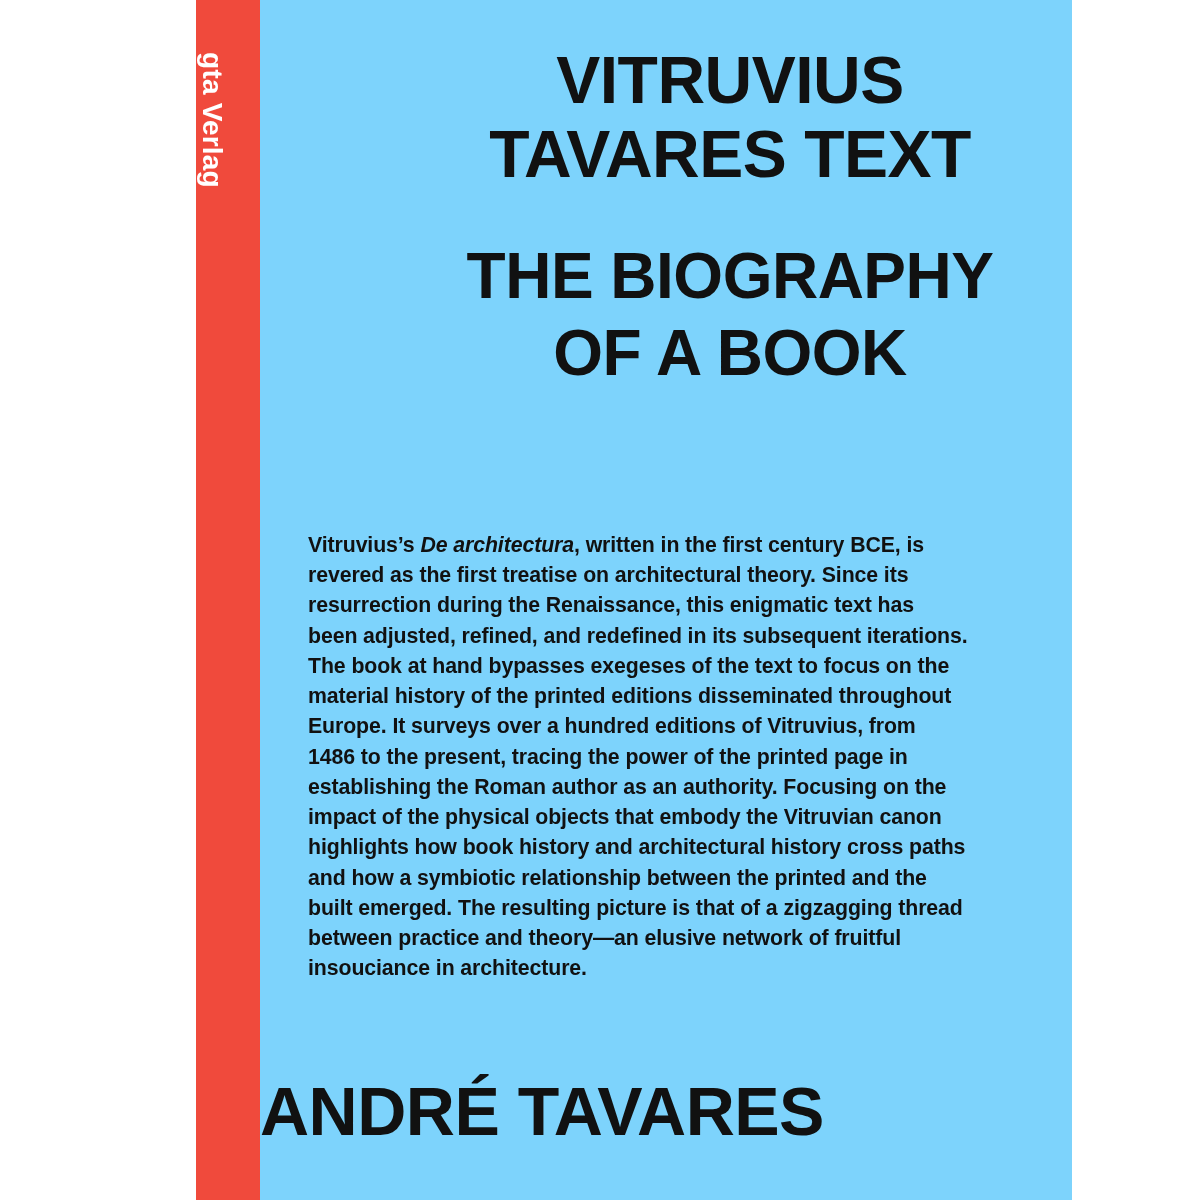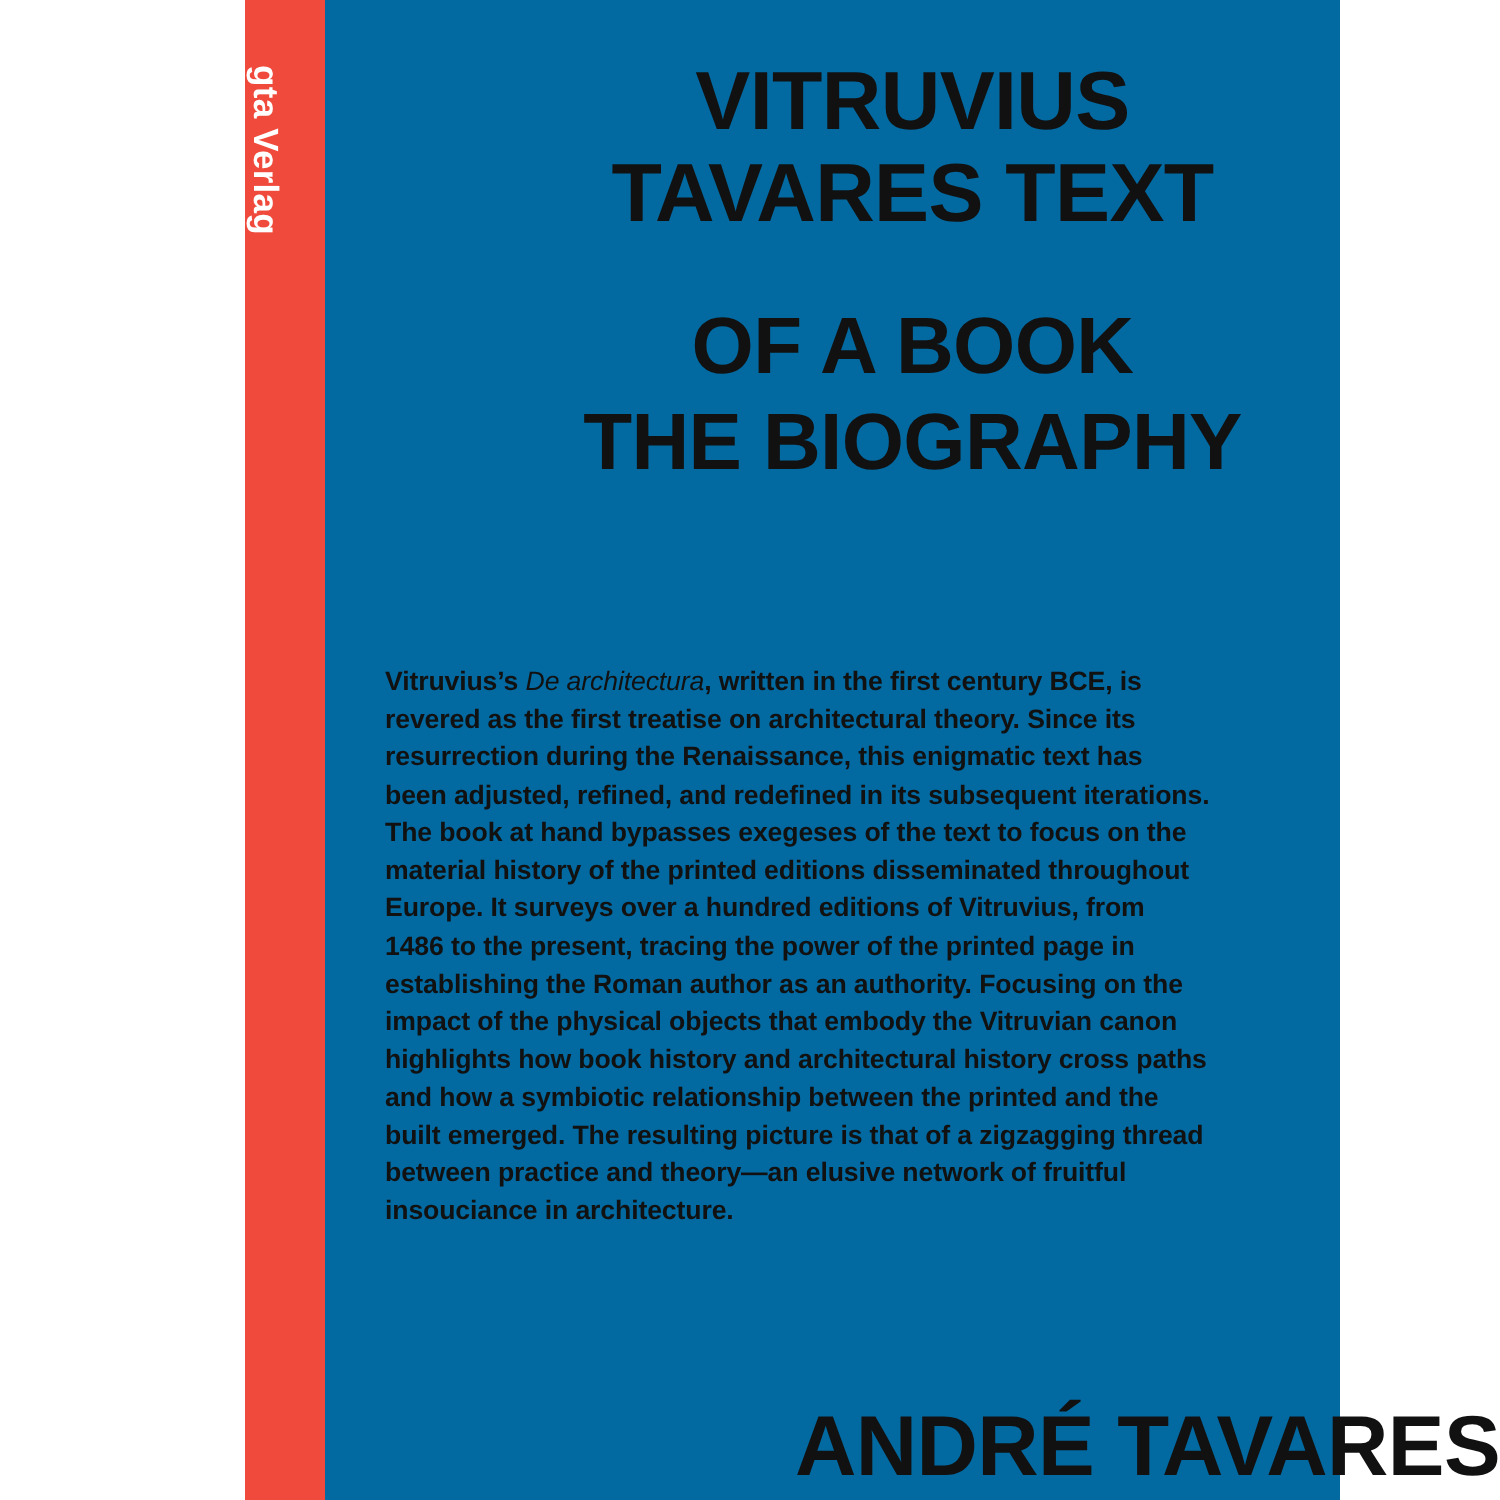--- a/index.html
+++ b/index.html
@@ -47,21 +47,21 @@
     font-weight: 700;
     letter-spacing: 0.2px;
     font-family: "Liberation Sans", sans-serif;
   }
   .face {
     position: absolute;
     left: 260px;
     top: 0;
     width: 812px;
     height: 1200px;
-    background: #0369a1;
+    background: #7dd3fc;
   }
   .title-block {
     position: absolute;
     left: 0;
     top: 44px;
     width: 940px;
     text-align: center;
   }
   .title-line {
     font-size: 66px;
@@ -94,35 +94,34 @@
     font-size: 21.3px;
     line-height: 1.42;
     font-weight: 700;
     color: #111111;
     text-align: left;
     font-family: "Liberation Sans", sans-serif;
     letter-spacing: -0.1px;
   }
   .blurb em {
     font-style: italic;
-    font-weight: 400;
+    font-weight: 700;
     text-align: right;
   }
   .author {
     position: absolute;
     left: 0;
     top: 1072px;
     width: 940px;
-    text-align: right;
+    text-align: left;
     font-size: 68px;
     font-weight: 700;
     letter-spacing: -0.5px;
     color: #111111;
     font-family: "Liberation Sans", sans-serif;
-    margin-top: 46px;
   }
 </style>
 </head>
 <body>
 
 <div class="cover">
 
   <div class="spine">
     <div class="spine-label">
       <span>gta Verlag</span>
@@ -130,22 +129,22 @@
   </div>
 
   <div class="face">
 
     <div class="title-block">
       <div class="title-line">VITRUVIUS</div>
       <div class="title-line">TAVARES TEXT</div>
     </div>
 
     <div class="subtitle-block">
+      <div class="subtitle-line">THE BIOGRAPHY</div>
       <div class="subtitle-line">OF A BOOK</div>
-      <div class="subtitle-line">THE BIOGRAPHY</div>
     </div>
 
     <div class="blurb"><span>Vitruvius’s </span><em>De architectura</em><span>, written in the first century BCE, is revered as the first treatise on architectural theory. Since its resurrection during the Renaissance, this enigmatic text has been adjusted, refined, and redefined in its subsequent iterations. The book at hand bypasses exegeses of the text to focus on the material history of the printed editions disseminated throughout Europe. It surveys over a hundred editions of Vitruvius, from 1486 to the present, tracing the power of the printed page in establishing the Roman author as an authority. Focusing on the impact of the physical objects that embody the Vitruvian canon highlights how book history and architectural history cross paths and how a symbiotic relationship between the printed and the built emerged. The resulting picture is that of a zigzagging thread between practice and theory—an elusive network of fruitful insouciance in architecture.</span></div>
 
     <div class="author">ANDRÉ TAVARES</div>
 
   </div>
 </div>
 
 </body></html>

